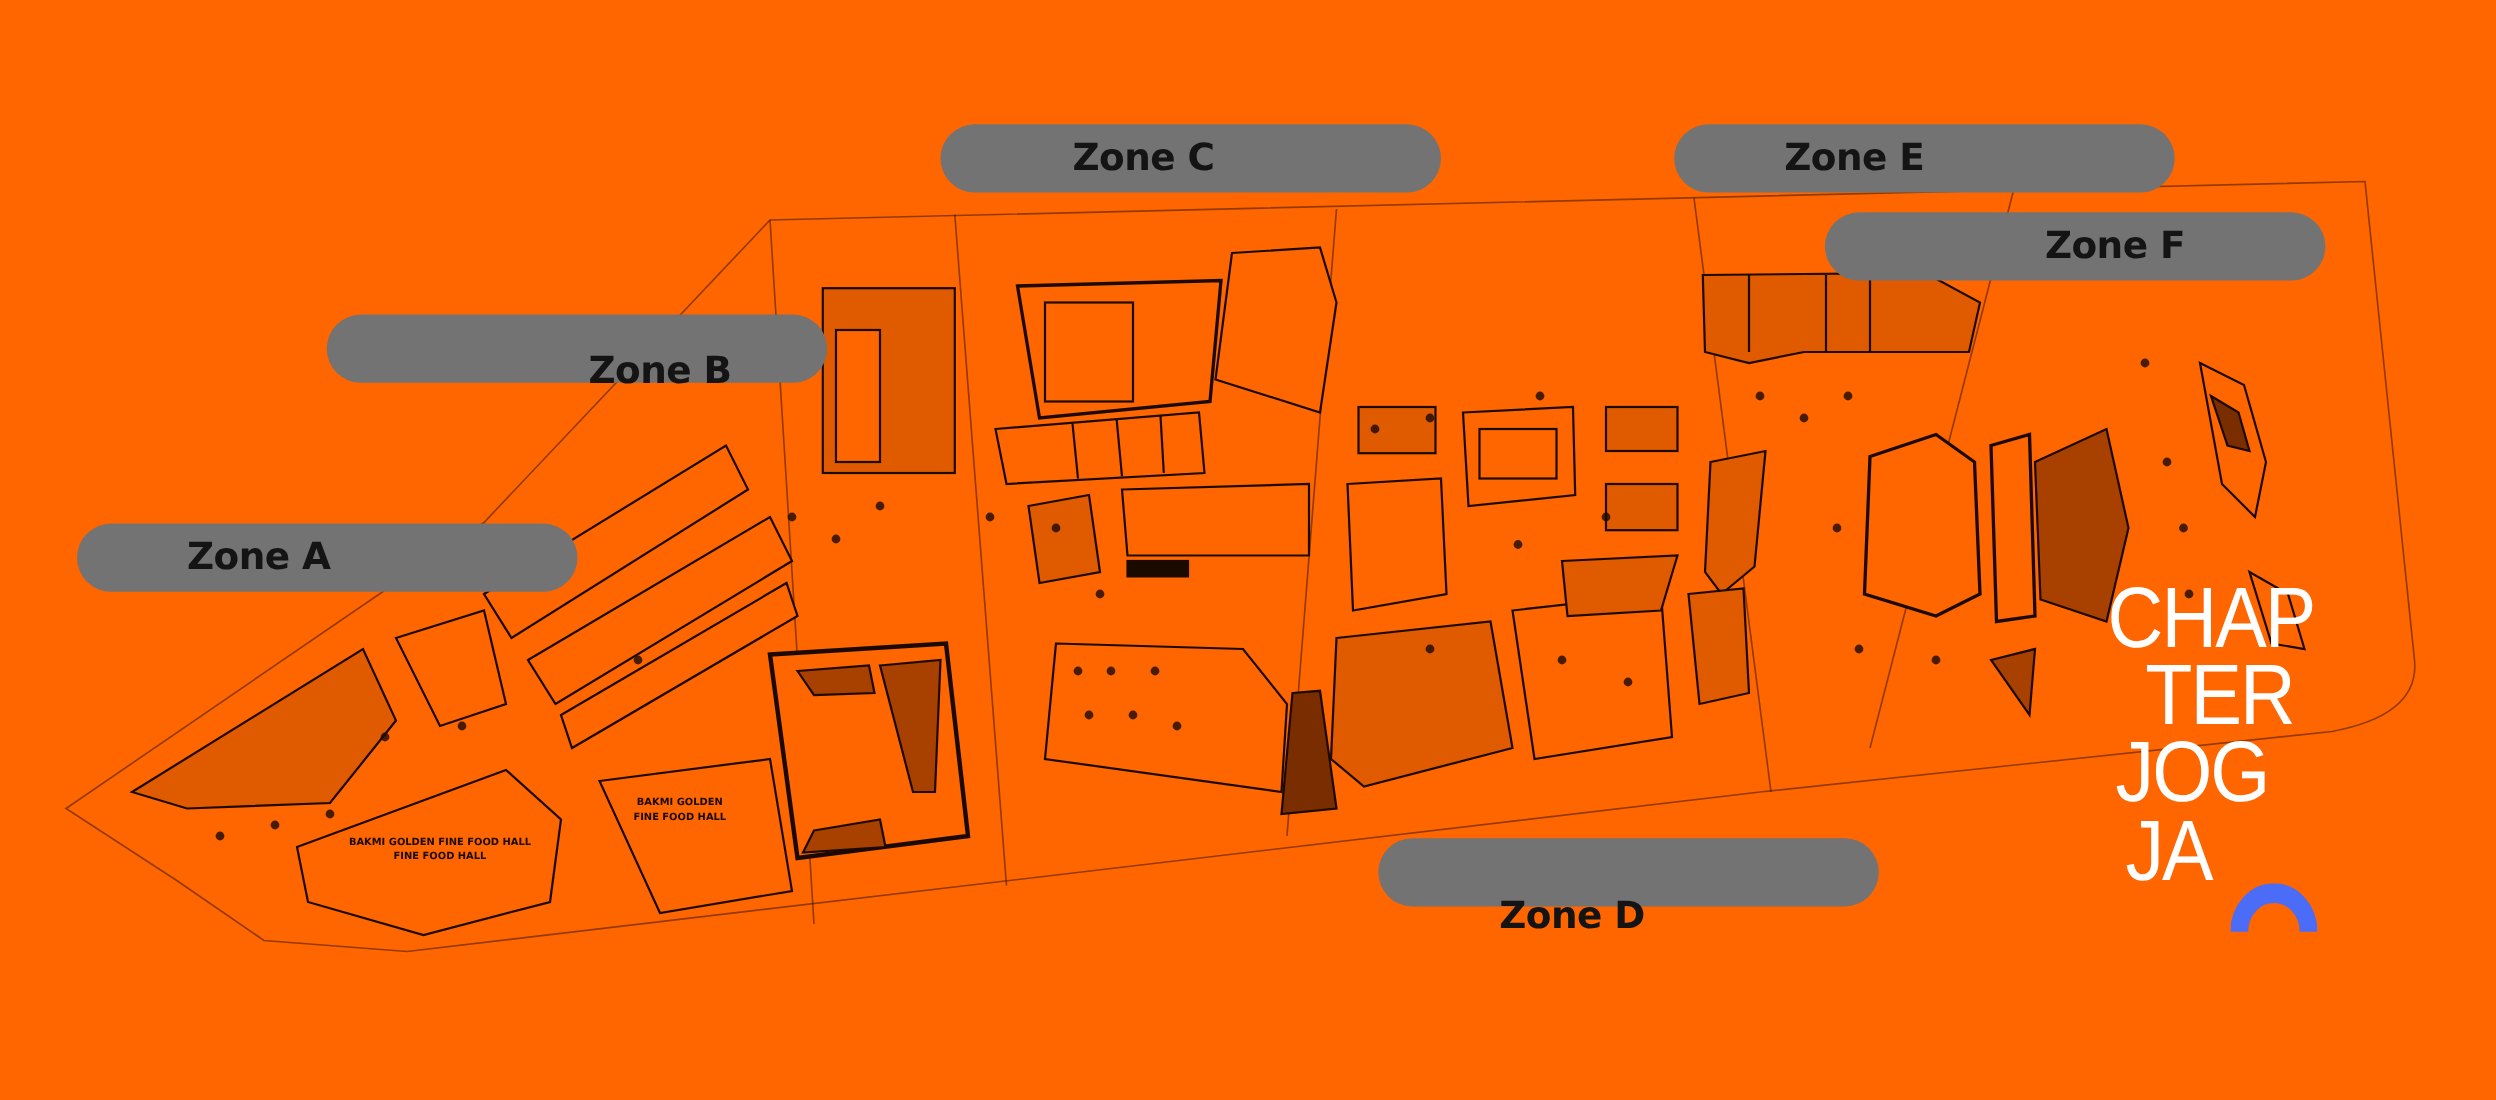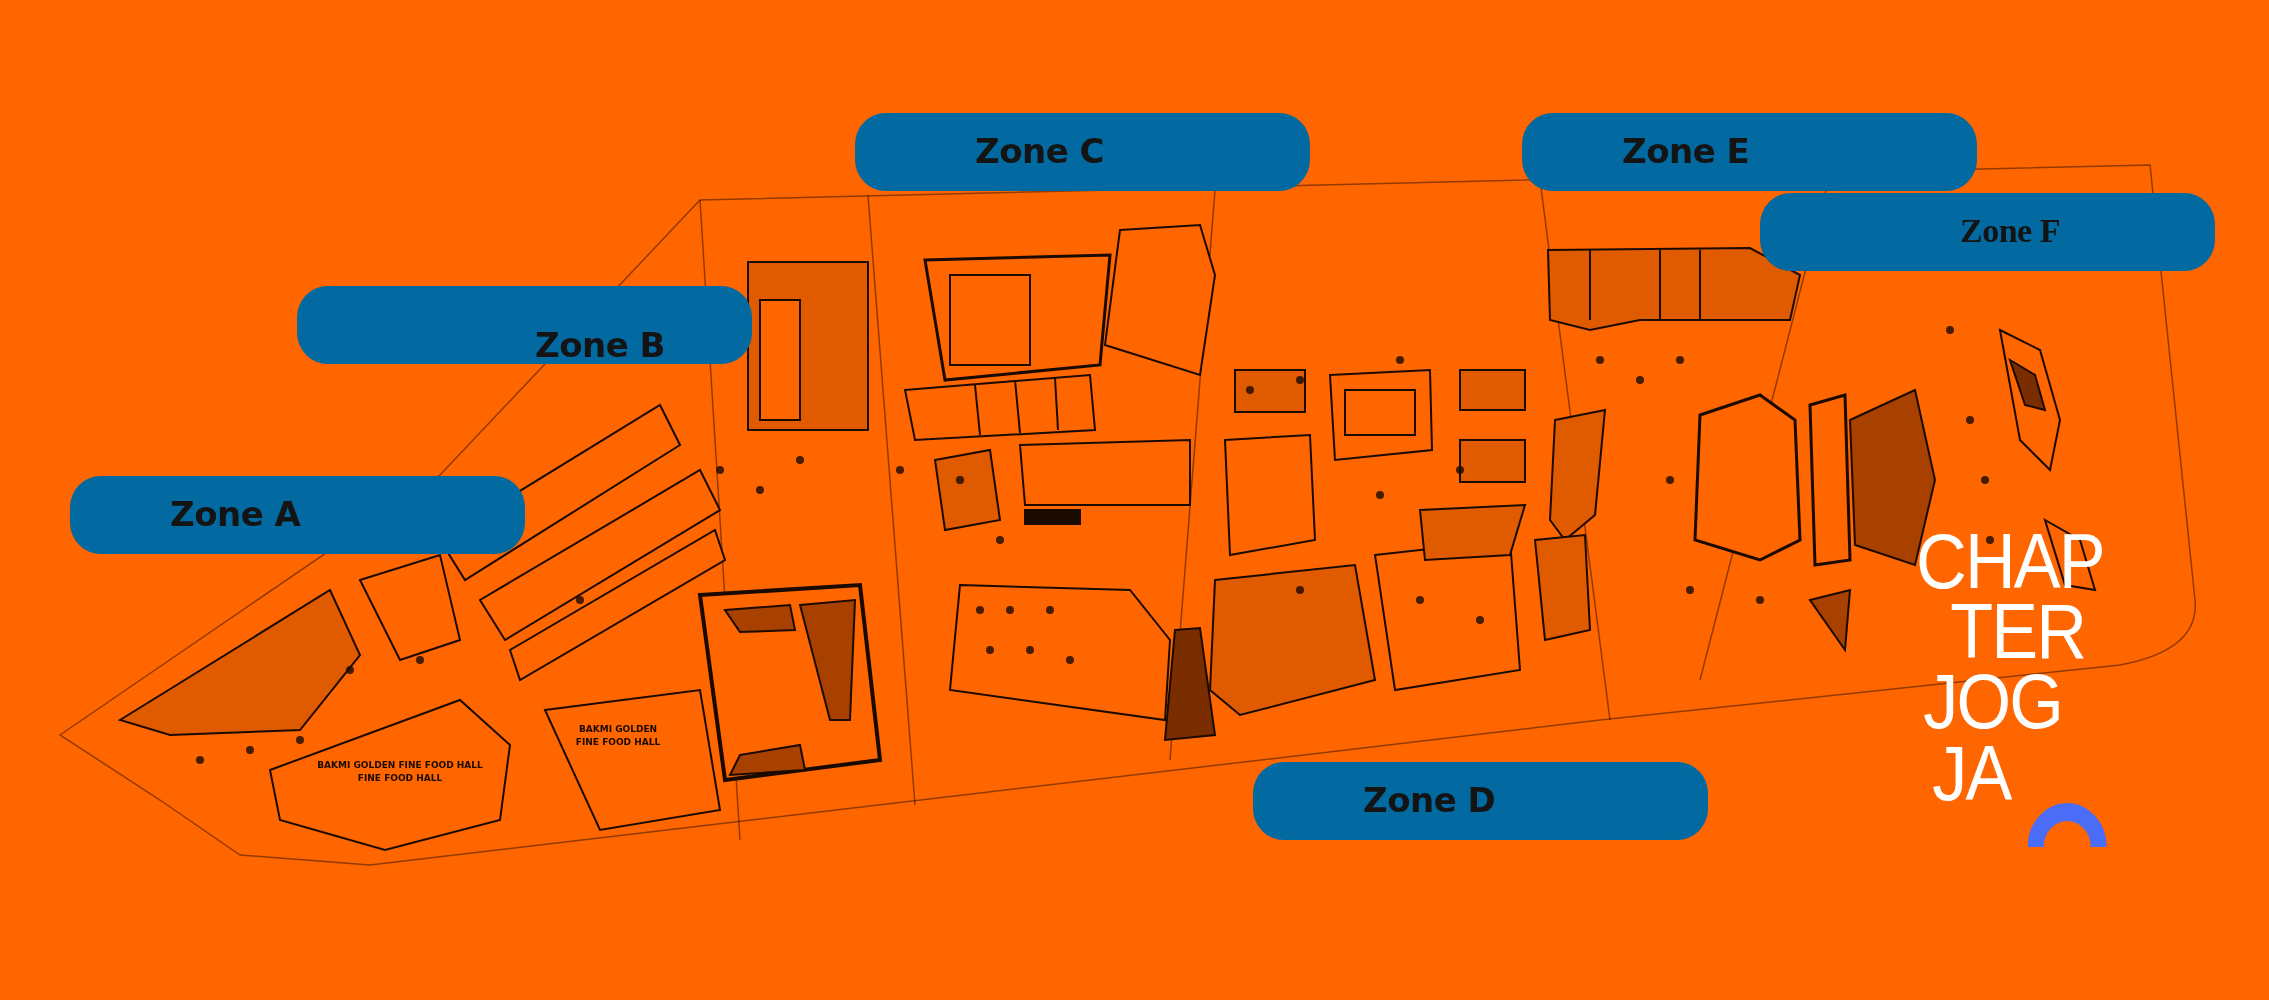--- a/index.html
+++ b/index.html
@@ -5,22 +5,22 @@
     html, body { margin: 0; padding: 0; }
     body {
       width: 2269px; height: 1000px; overflow: hidden;
       background: #ff6600;
       font-family: "DejaVu Sans", sans-serif;
       position: relative;
     }
     .map-canvas { position: absolute; left: 0; top: 0; width: 2269px; height: 1000px; }
     .zone-pill {
       position: absolute;
-      height: 78px;
-      background: #0369a1;
+      height: 62px;
+      background: #737373;
       border-radius: 31px;
       display: flex; align-items: center;
       box-sizing: border-box;
       color: #141414;
       font-family: "DejaVu Sans", sans-serif;
       font-weight: bold;
       font-size: 34px;
       letter-spacing: -0.5px;
     }
     .zone-pill span { position: absolute; top: 50%; transform: translateY(-52%); white-space: nowrap; }
@@ -171,26 +171,26 @@
 <div class="zone-pill" style="left:70px; top:476px; width:455px;">
   <span style="left:100px;">Zone A</span>
 </div>
 <div class="zone-pill" style="left:297px; top:286px; width:455px;">
   <span style="left:238px;margin-top:21px;">Zone B</span>
 </div>
 <div class="zone-pill" style="left:855px; top:113px; width:455px;">
   <span style="left:120px;">Zone C</span>
 </div>
 <div class="zone-pill" style="left:1253px; top:762px; width:455px;">
-  <span style="left:110px;">Zone D</span>
+  <span style="left:110px;margin-top:40px;">Zone D</span>
 </div>
 <div class="zone-pill" style="left:1522px; top:113px; width:455px;">
   <span style="left:100px;">Zone E</span>
 </div>
-<div class="zone-pill" style="left:1760px; top:193px; width:455px;font-family:Liberation Serif, serif;">
+<div class="zone-pill" style="left:1659px; top:193px; width:455px;">
   <span style="left:200px;">Zone F</span>
 </div>
 
 <div class="logo">
   <div class="row" style="left:0; top:0;">CHAP</div>
   <div class="row" style="left:38px; top:70px;">TER</div>
   <div class="row" style="left:8px; top:140px;">JOG</div>
   <div class="row" style="left:18px; top:212px;">JA</div>
   <div class="arc"></div>
 </div>

